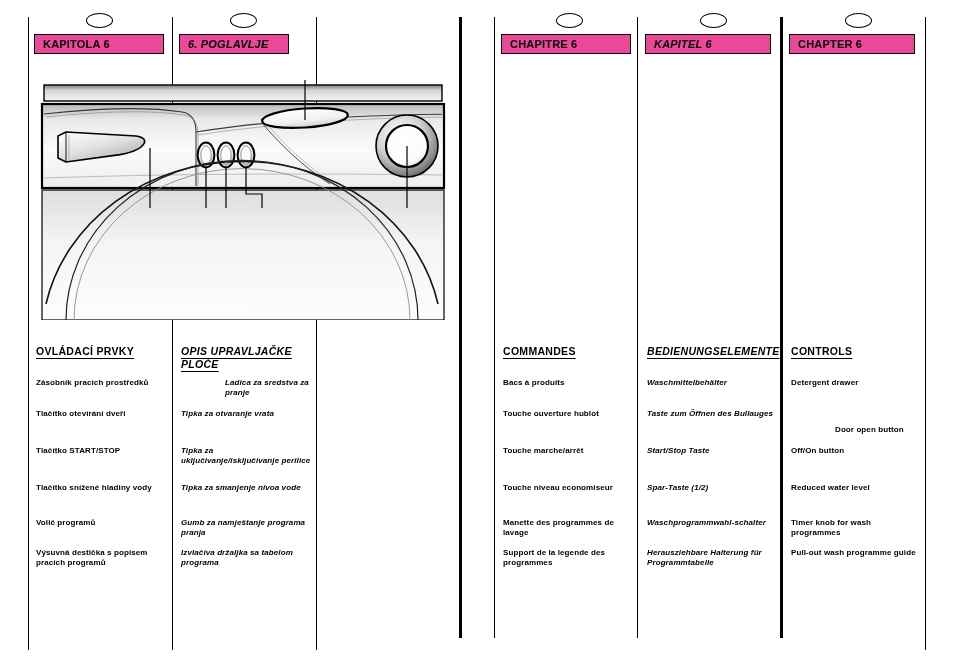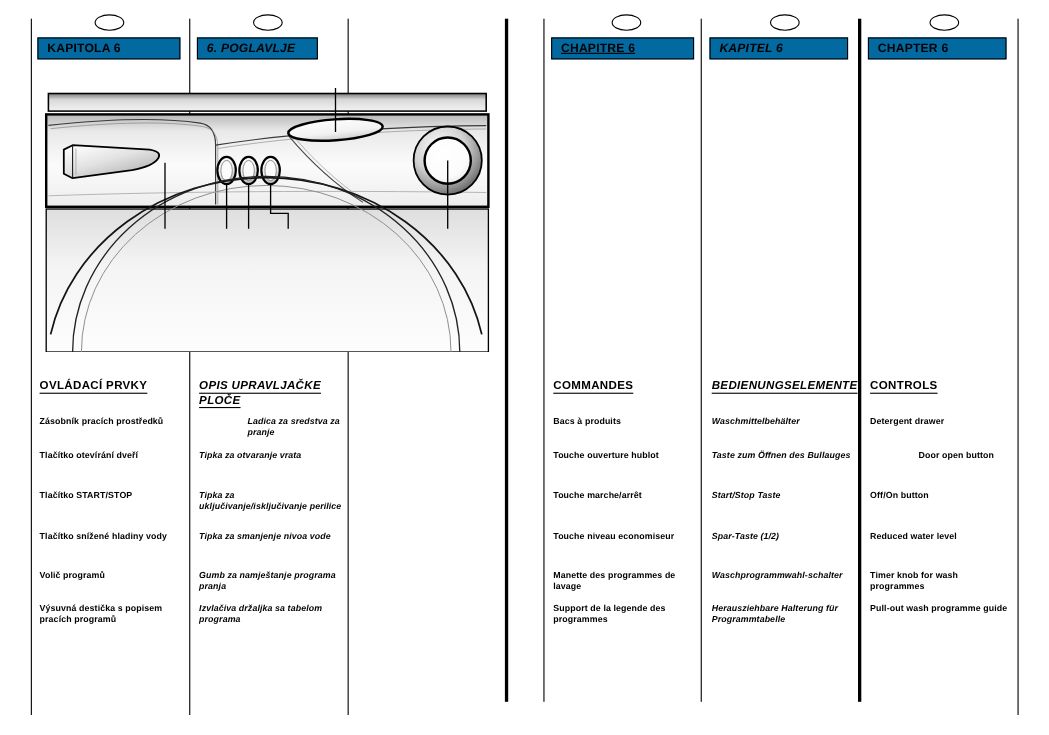--- a/index.html
+++ b/index.html
@@ -11,21 +11,21 @@
   
   .vrule{position:absolute;background:#000;}
   .vrule.thin{width:1px;}
   .vrule.thick{width:3px;}
 
   
   .regmark{position:absolute;width:25px;height:13px;border:1.3px solid #000;
            border-radius:50%;background:#fff;}
 
   
-  .chapbox{position:absolute;border:1.6px solid #000;background:#0369a1;
+  .chapbox{position:absolute;border:1.6px solid #000;background:#ec4899;
            height:20px;display:flex;align-items:center;box-sizing:border-box;}
   .chapbox span{font-size:11px;font-weight:bold;letter-spacing:.2px;
                 padding-left:8px;color:#000;white-space:nowrap;}
   .chapbox.italic span{font-style:italic;}
 
   
   .col{position:absolute;box-sizing:border-box;}
   .colhead{font-size:10.5px;font-weight:bold;color:#000;
            text-decoration:underline;text-underline-offset:3px;
            line-height:13px;letter-spacing:.3px;margin-bottom:6px;}
@@ -57,21 +57,21 @@
   <div class="regmark" style="left:556px;top:13px;"></div>
   <div class="regmark" style="left:700px;top:13px;"></div>
   <div class="regmark" style="left:845px;top:13px;"></div>
 
   <div class="chapbox" style="left:34px;top:34px;width:130px;">
     <span>KAPITOLA 6</span>
   </div>
   <div class="chapbox italic" style="left:179px;top:34px;width:110px;">
     <span>6. POGLAVLJE</span>
   </div>
-  <div class="chapbox" style="left:501px;top:34px;width:130px;text-decoration:underline;">
+  <div class="chapbox" style="left:501px;top:34px;width:130px;">
     <span>CHAPITRE 6</span>
   </div>
   <div class="chapbox italic" style="left:645px;top:34px;width:126px;">
     <span>KAPITEL 6</span>
   </div>
   <div class="chapbox" style="left:789px;top:34px;width:126px;">
     <span>CHAPTER 6</span>
   </div>
 
   <div id="machine">
@@ -222,20 +222,20 @@
     <div class="item italic" style="top:64px;">Taste zum Öffnen des Bullauges</div>
     <div class="item italic" style="top:101px;">Start/Stop Taste</div>
     <div class="item italic" style="top:138px;">Spar-Taste (1/2)</div>
     <div class="item italic" style="top:173px;">Waschprogrammwahl-schalter</div>
     <div class="item italic" style="top:203px;">Herausziehbare Halterung für Programmtabelle</div>
   </div>
 
   <div class="col" style="left:791px;top:345px;width:128px;">
     <div class="colhead">CONTROLS</div>
     <div class="item" style="top:33px;">Detergent drawer</div>
-    <div class="item" style="top:64px;padding-left:44px;">Door open button</div>
+    <div class="item" style="top:80px;padding-left:44px;">Door open button</div>
     <div class="item" style="top:101px;">Off/On button</div>
     <div class="item" style="top:138px;">Reduced water level</div>
     <div class="item" style="top:173px;">Timer knob for wash programmes</div>
     <div class="item" style="top:203px;">Pull-out wash programme guide</div>
   </div>
 
 </div>
 
 </body></html>

